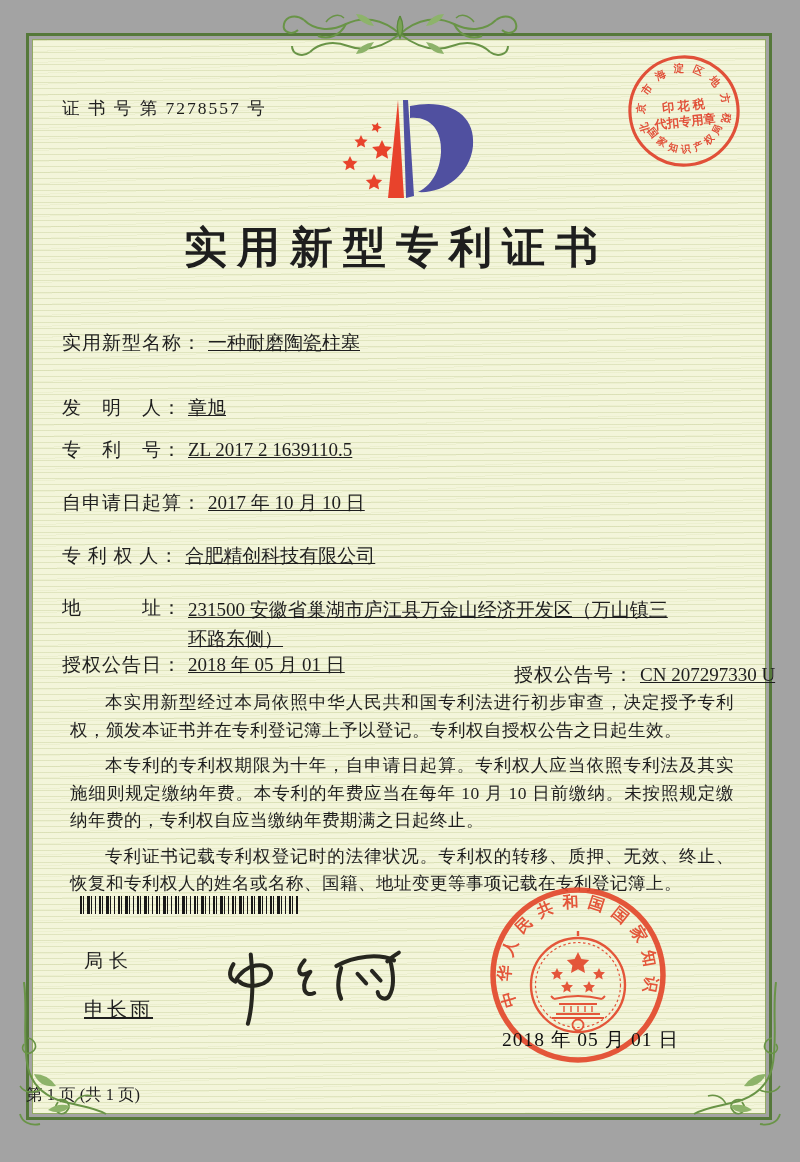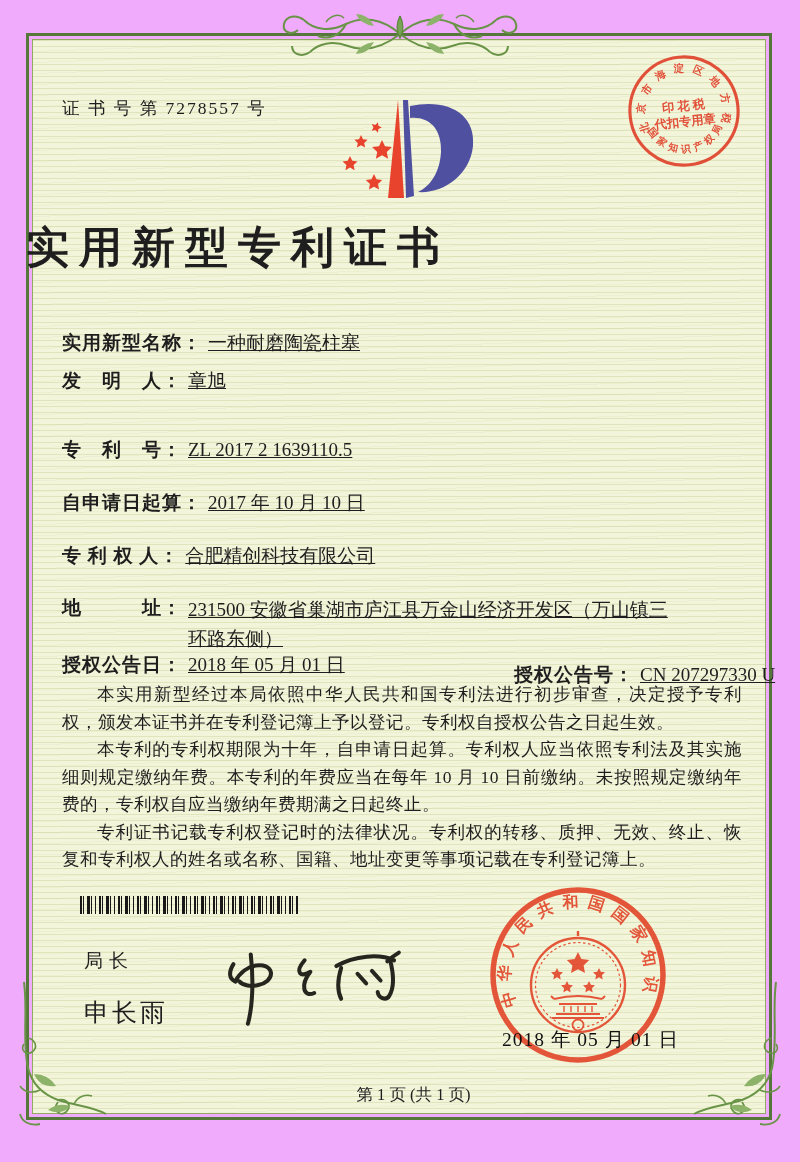--- a/index.html
+++ b/index.html
@@ -1,19 +1,19 @@
 <!DOCTYPE html>
 <html><head>
 <meta charset="utf-8">
 <style>
   html,body{margin:0;padding:0;}
   body{background:#eceae4;}
   .page{
     position:relative;width:800px;height:1162px;margin:0 auto;
-    background:#f0abfc;overflow:hidden;
+    background:#a3a3a3;overflow:hidden;
     font-family:"Liberation Serif","DejaVu Serif",serif;color:#1e1e1e;
   }
   
   .frame{
     position:absolute;left:26px;top:33px;width:740px;height:1081px;
     border:3px solid #55783a;z-index:1;
   }
   .frame-inner{
     position:absolute;inset:3px;border:1px solid #92aa64;
     background-color:#f3f5da;
@@ -24,54 +24,54 @@
   
   .ornament-top{position:absolute;left:270px;top:8px;width:260px;height:52px;z-index:3;}
   .ornament-corner{position:absolute;width:96px;height:150px;z-index:3;}
   .ornament-corner.bl{left:14px;top:982px;}
   .ornament-corner.br{right:14px;top:982px;transform:scaleX(-1);}
   
   .cert-no{position:absolute;left:62px;top:96px;font-size:17.5px;letter-spacing:2px;z-index:2;}
   .logo{position:absolute;left:336px;top:80px;width:145px;height:128px;z-index:2;}
   .tax-stamp{position:absolute;left:625px;top:52px;width:118px;height:118px;z-index:4;transform:rotate(-6deg);opacity:.92;}
   .title{
-    position:absolute;left:26px;top:219px;width:740px;text-align:left;
+    position:absolute;left:26px;top:219px;width:740px;text-align:center;
     font-size:43px;font-weight:bold;letter-spacing:10px;z-index:2;
   }
   
   .row{position:absolute;left:62px;font-size:19px;z-index:2;white-space:nowrap;}
-  .row .lbl{letter-spacing:1px;font-weight:bold;}
+  .row .lbl{letter-spacing:1px;}
   .row .val{margin-left:6px;text-decoration:underline;}
   .row-addr .val{
     display:inline-block;vertical-align:top;white-space:normal;
     width:482px;line-height:29px;
   }
   .row-grant-right{position:absolute;left:452px;top:10px;}
   
   .body-text{position:absolute;left:62px;top:681px;width:680px;z-index:2;}
   .body-text p{
-    margin:0;text-indent:2em;font-size:17.5px;line-height:27.5px;
+    margin:8px;text-indent:2em;font-size:17.5px;line-height:27.5px;
     text-align:justify;letter-spacing:.5px;
   }
   
   .barcode{
     position:absolute;left:80px;top:896px;width:218px;height:18px;z-index:2;
     background-image:repeating-linear-gradient(90deg,
       #181818 0 2px,rgba(0,0,0,0) 2px 3px,
       #181818 3px 4px,rgba(0,0,0,0) 4px 7px,
       #181818 7px 10px,rgba(0,0,0,0) 10px 11px,
       #181818 11px 12px,rgba(0,0,0,0) 12px 15px,
       #181818 15px 16px,rgba(0,0,0,0) 16px 19px);
   }
   .director-title{position:absolute;left:84px;top:948px;font-size:19px;letter-spacing:6px;z-index:2;text-align:center;}
-  .director-name{position:absolute;left:84px;top:996px;font-size:25px;letter-spacing:3px;z-index:2;}
+  .director-name{position:absolute;left:84px;top:996px;font-size:20px;letter-spacing:3px;z-index:2;text-decoration:underline;}
   .signature{position:absolute;left:195px;top:918px;width:300px;height:125px;z-index:4;}
   .seal{position:absolute;left:487px;top:884px;width:182px;height:182px;z-index:4;opacity:.93;}
   .seal-date{position:absolute;left:502px;top:1026px;font-size:19.5px;letter-spacing:1px;z-index:5;color:#101010;}
-  .footer{position:absolute;left:26px;top:1084px;width:775px;text-align:center;font-size:16.5px;z-index:2;}
+  .footer{position:absolute;left:26px;top:1084px;width:775px;text-align:left;font-size:16.5px;z-index:2;}
 </style>
 </head>
 <body>
 
 <div class="page">
 
   <div class="frame">
     <div class="frame-inner"></div>
   </div>
 
@@ -148,21 +148,21 @@
     </text>
     <text x="0" y="-1" text-anchor="middle" font-size="12.5" font-weight="bold" fill="#e0432c">印 花 税</text>
     <text x="0" y="15" text-anchor="middle" font-size="12.5" font-weight="bold" fill="#e0432c">代扣专用章</text>
   </svg>
 
   <div class="title">实用新型专利证书</div>
 
   <div class="row" style="top:330px">
     <span class="lbl">实用新型名称：</span><span class="val">一种耐磨陶瓷柱塞</span>
   </div>
-  <div class="row" style="top:368px">
+  <div class="row" style="top:395px">
     <span class="lbl">发　明　人：</span><span class="val">章旭</span>
   </div>
   <div class="row" style="top:437px">
     <span class="lbl">专　利　号：</span><span class="val">ZL 2017 2 1639110.5</span>
   </div>
   <div class="row" style="top:490px">
     <span class="lbl">自申请日起算：</span><span class="val">2017 年 10 月 10 日</span>
   </div>
   <div class="row" style="top:543px">
     <span class="lbl">专 利 权 人：</span><span class="val">合肥精创科技有限公司</span>

